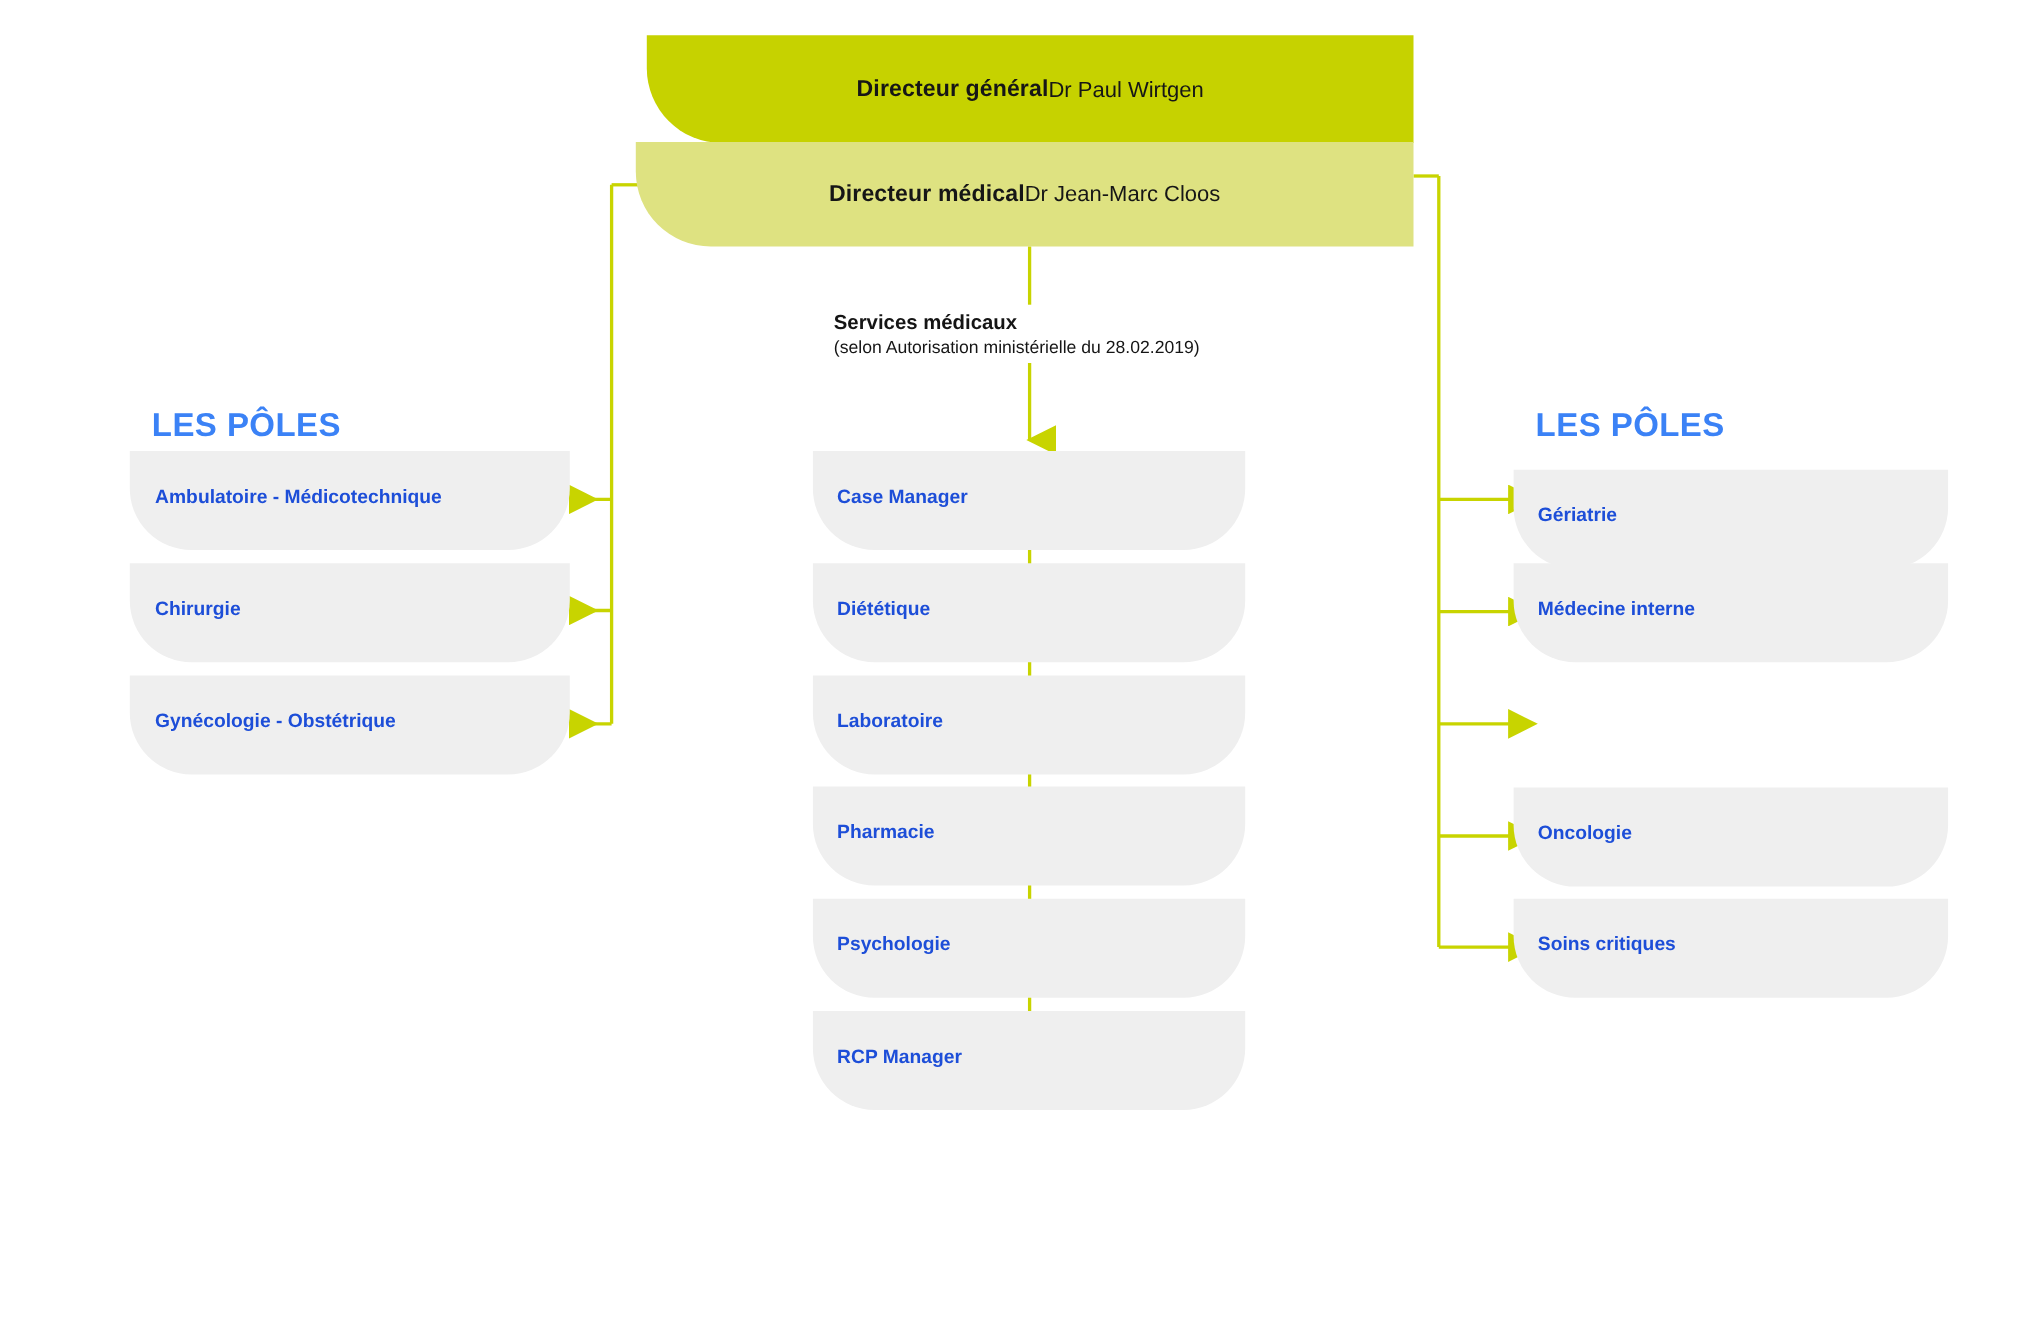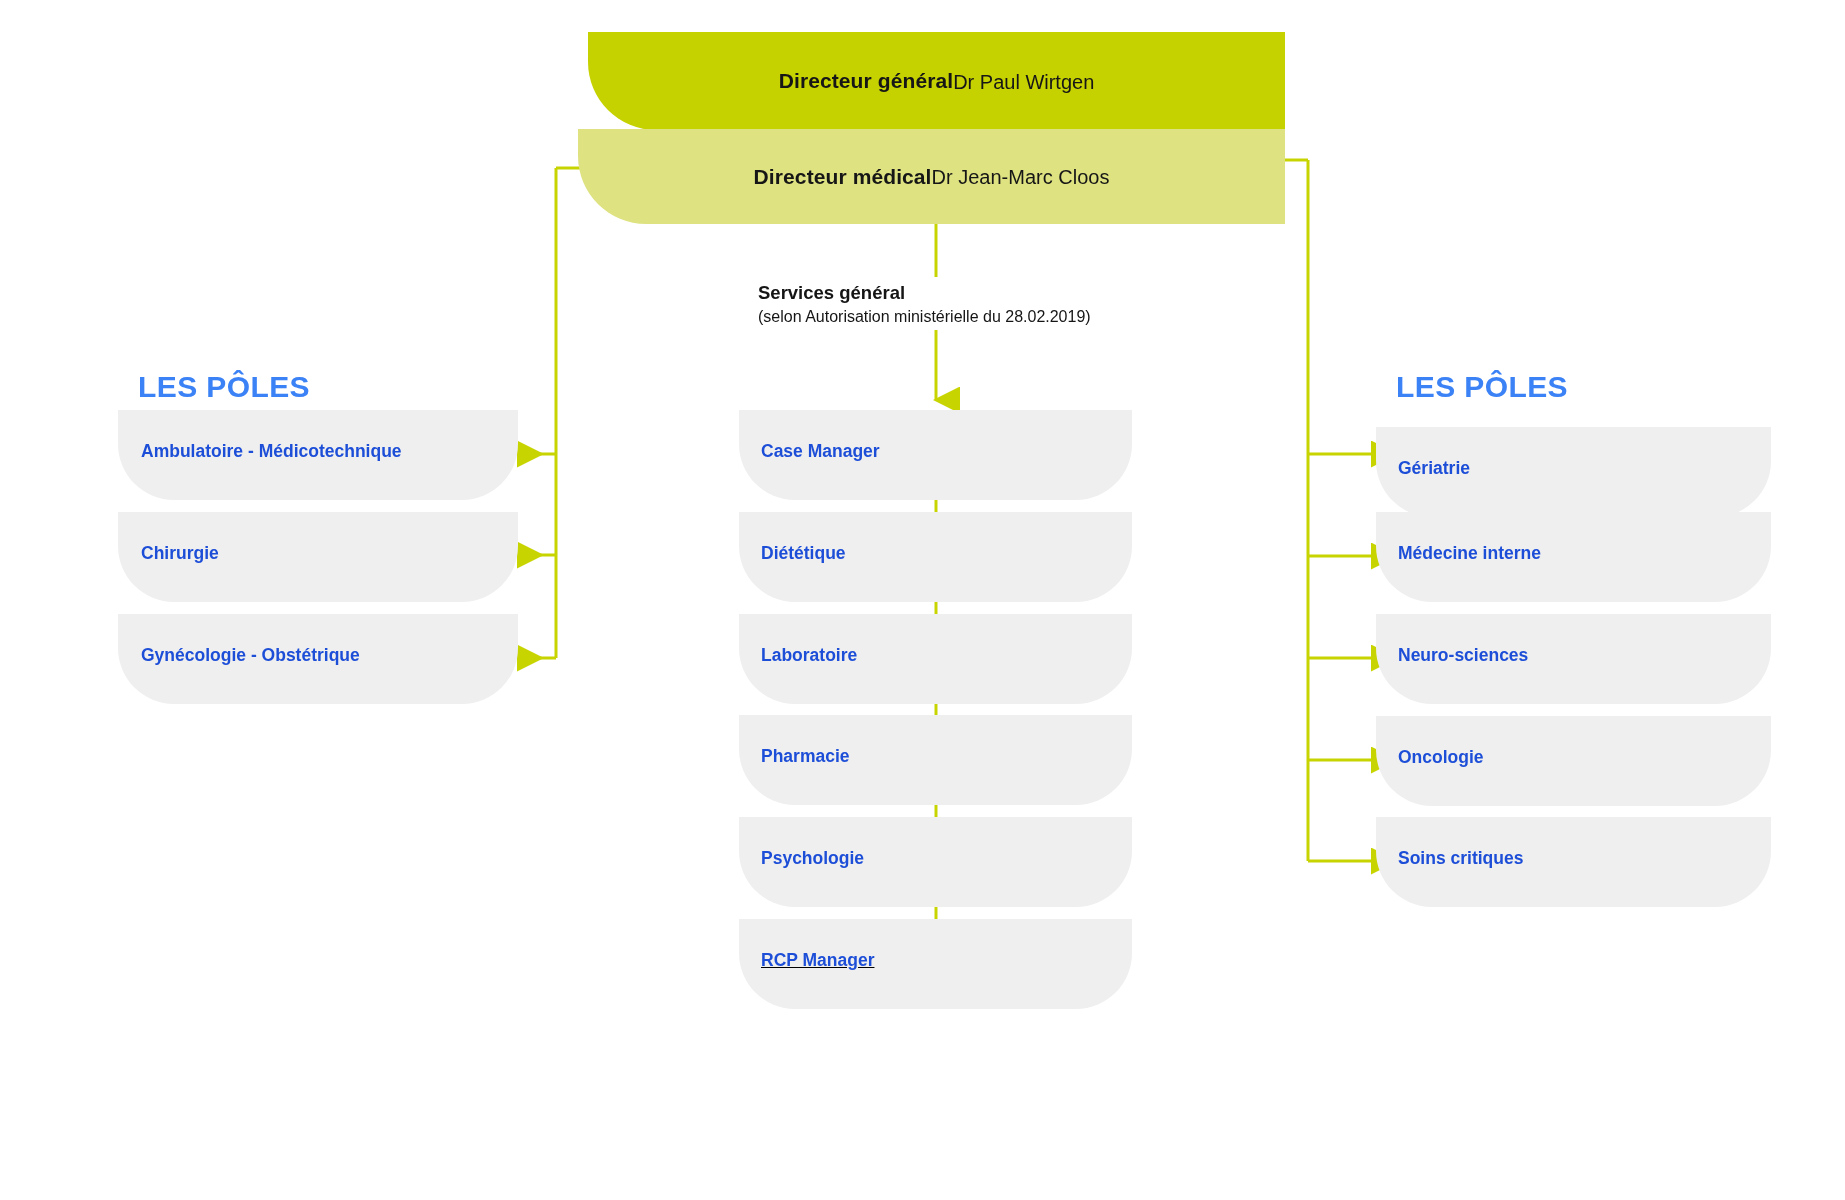--- a/index.html
+++ b/index.html
@@ -179,21 +179,21 @@
     <div class="exec-title">Directeur général</div>
     <div class="exec-sub">Dr Paul Wirtgen</div>
   </div>
 
   <div class="exec-box" id="box-dm">
     <div class="exec-title">Directeur médical</div>
     <div class="exec-sub">Dr Jean-Marc Cloos</div>
   </div>
 
   <div id="services-caption">
-    <div class="sc-title">Services général</div>
+    <div class="sc-title">Services médicaux</div>
     <div class="sc-sub">(selon Autorisation ministérielle du 28.02.2019)</div>
   </div>
 
   <div class="poles-heading" id="poles-left">LES PÔLES</div>
   <div class="poles-heading" id="poles-right">LES PÔLES</div>
 
   <div class="node col-left" style="left:118px; top:410px; width:400px; height:90px;">
     <span class="node-label">Ambulatoire - Médicotechnique</span>
   </div>
   <div class="node col-left" style="left:118px; top:512px; width:400px; height:90px;">
@@ -211,33 +211,30 @@
   </div>
   <div class="node col-center" style="left:739px; top:614px; width:393px; height:90px;">
     <span class="node-label">Laboratoire</span>
   </div>
   <div class="node col-center" style="left:739px; top:715px; width:393px; height:90px;">
     <span class="node-label">Pharmacie</span>
   </div>
   <div class="node col-center" style="left:739px; top:817px; width:393px; height:90px;">
     <span class="node-label">Psychologie</span>
   </div>
-  <div class="node col-center" style="left:739px; top:919px; width:393px; height:90px;text-decoration:underline;">
+  <div class="node col-center" style="left:739px; top:919px; width:393px; height:90px;">
     <span class="node-label">RCP Manager</span>
   </div>
 
   <div class="node col-right" style="left:1376px; top:410px; width:395px; height:90px;margin-top:17px;">
     <span class="node-label">Gériatrie</span>
   </div>
   <div class="node col-right" style="left:1376px; top:512px; width:395px; height:90px;">
     <span class="node-label">Médecine interne</span>
   </div>
-  <div class="node col-right" style="left:1376px; top:614px; width:395px; height:90px;">
-    <span class="node-label">Neuro-sciences</span>
-  </div>
   <div class="node col-right" style="left:1376px; top:716px; width:395px; height:90px;">
     <span class="node-label">Oncologie</span>
   </div>
   <div class="node col-right" style="left:1376px; top:817px; width:395px; height:90px;">
     <span class="node-label">Soins critiques</span>
   </div>
 
 </div>
 
 </body></html>

